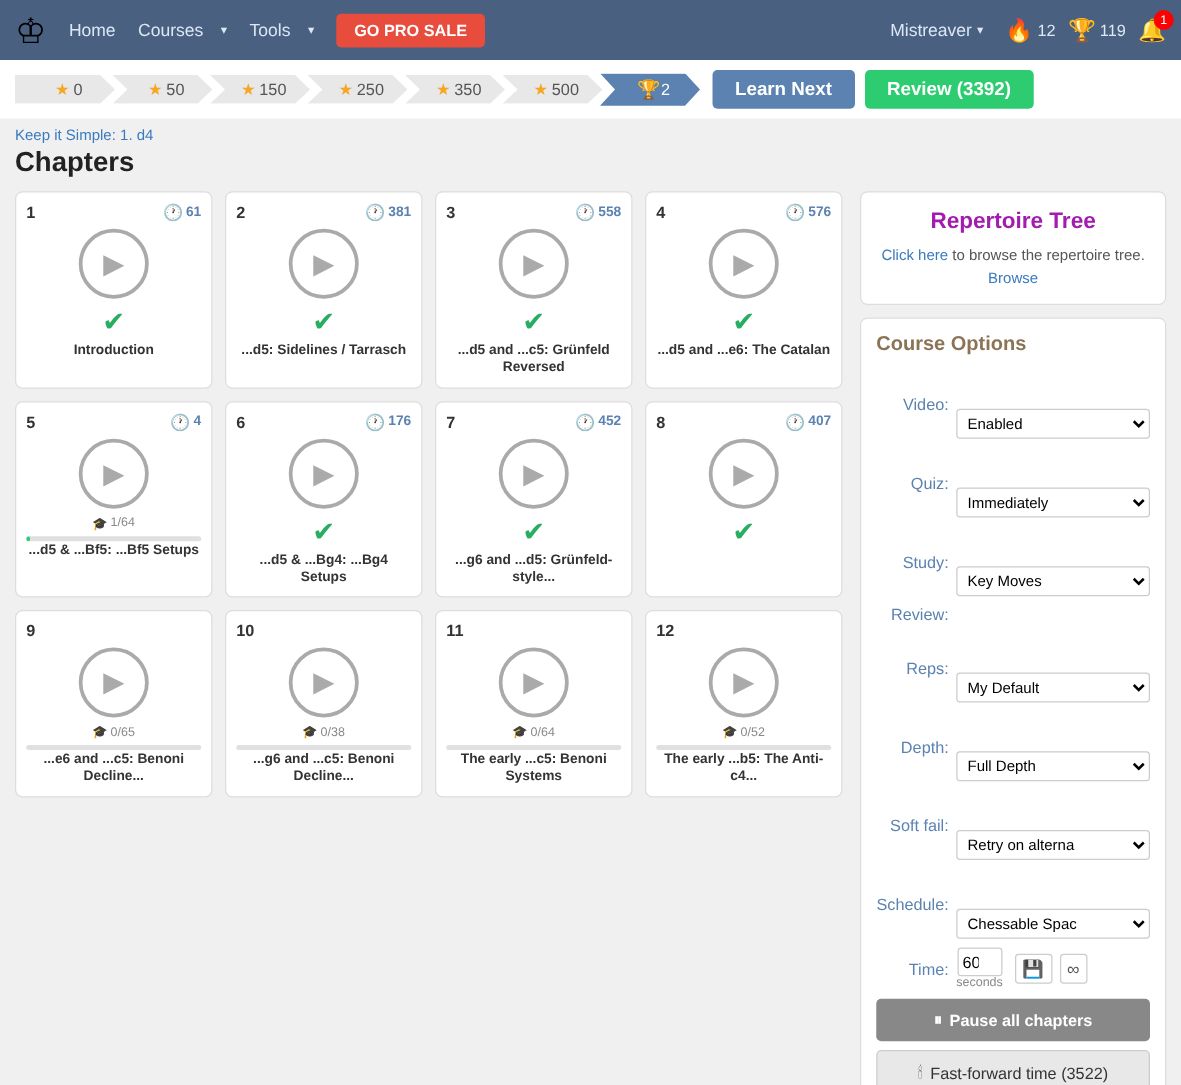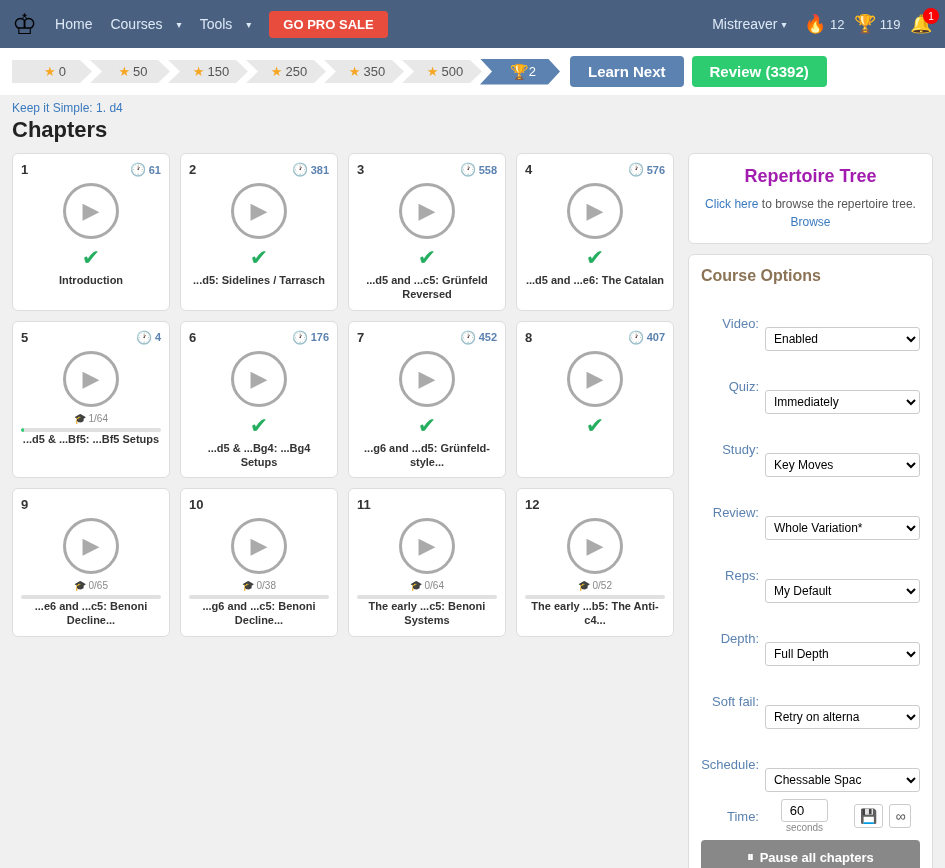--- a/index.html
+++ b/index.html
@@ -251,29 +251,29 @@
       background: white;
       cursor: pointer;
       appearance: auto;
       margin-top: 32px;
     }
 
     .time-row {
       display: flex;
       align-items: center;
       margin-bottom: 7px;
-      gap: 22px;
+      gap: 6px;
     }
     .time-input-wrap {
       display: flex;
       flex-direction: column;
       align-items: center;
     }
     .time-input {
-      width: 47px;
+      width: 36px;
       font-size: 13px;
       padding: 3px;
       border: 1px solid #ccc;
       border-radius: 3px;
       text-align: center;
     }
     .time-unit { font-size: 10px; color: #888; }
     .time-icons { display: flex; gap: 6px; margin-left: 4px; }
     .time-icon-btn {
       background: none;
@@ -597,23 +597,20 @@
     </select>
   </div>
           <div class="option-row">
     <span class="option-label">Study:</span>
     <select class="option-select">
       <option>Key Moves</option>
     </select>
   </div>
           <div class="option-row">
     <span class="option-label">Review:</span>
-    <select class="option-select">
-      <option>Whole Variation*</option>
-    </select>
   </div>
           <div class="option-row">
     <span class="option-label">Reps:</span>
     <select class="option-select">
       <option>My Default</option>
     </select>
   </div>
           <div class="option-row">
     <span class="option-label">Depth:</span>
     <select class="option-select">

